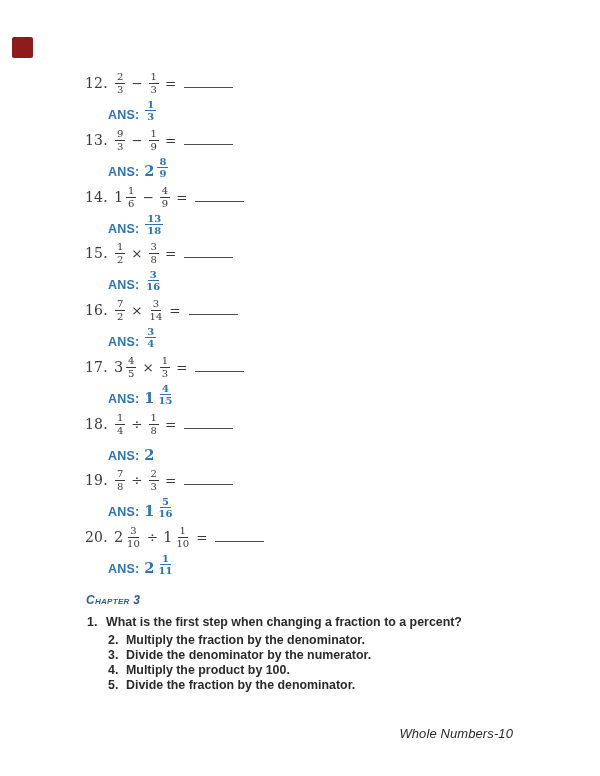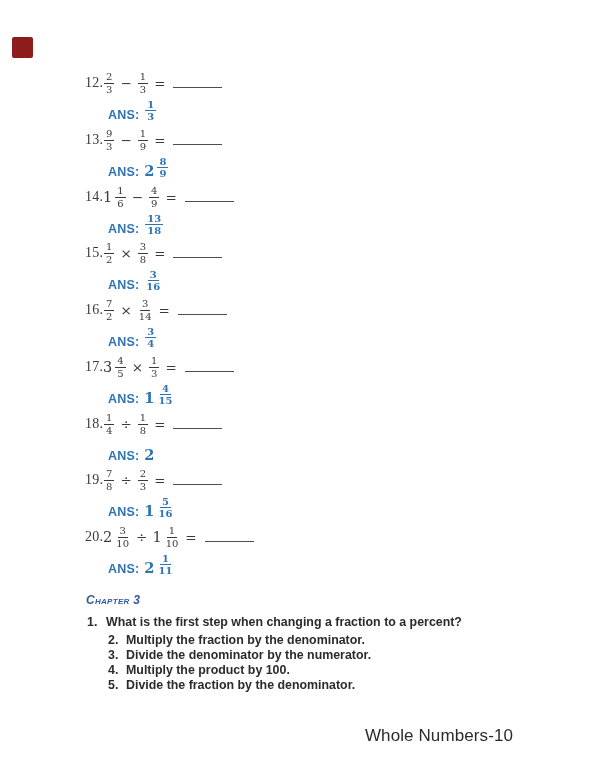--- a/index.html
+++ b/index.html
@@ -10,21 +10,21 @@
   .page{position:absolute;inset:0;background:#fff;}
 
   .corner-mark{position:absolute;left:12px;top:37px;width:21px;height:21px;border-radius:2px;}
 
   
   .problem{position:absolute;left:85px;}
   .expr{
     display:flex;align-items:center;height:26px;
     font-family:"DejaVu Serif",serif;font-size:14px;color:#3a3a3a;
   }
-  .p-num{letter-spacing:0.2px;font-family:Liberation Serif, serif;}
+  .p-num{margin-right:6px;letter-spacing:0.2px;}
   .int{font-size:14.5px;margin:0 2px 0 0;}
   .op{font-size:13.5px;margin:0 5px;}
   .eq{font-size:13.5px;margin:0 5px 0 5px;}
   .frac{
     display:inline-flex;flex-direction:column;align-items:center;
     font-size:10px;line-height:1.12;margin:0 1px;
   }
   .frac .fn{display:block;border-bottom:1px solid currentColor;padding:0 2px;}
   .frac .fd{display:block;padding:0 1px;}
   .blank{
@@ -60,21 +60,21 @@
     font-size:12.4px;font-weight:600;color:#2b2b2b;}
   .q-line{display:flex;line-height:15px;}
   .q-num{width:19px;flex:0 0 19px;}
   .q-options{margin:3px 0 0 21px;}
   .q-option{display:flex;line-height:15.1px;}
   .q-option .o-num{width:18px;flex:0 0 18px;}
 
   
   .footer{
     position:absolute;right:87px;top:726px;
-    font-size:17px;color:#2b2b2b;letter-spacing:0.1px;
+    font-style:italic;font-size:13px;color:#2b2b2b;letter-spacing:0.1px;
   }
 </style>
 </head>
 <body style="--ans-blue: #2e74b5; --title-blue: #40618e; --chapter-blue: #2f5b9e;">
 
 <div class="page">
 
   <div class="corner-mark" style="background: rgb(142, 28, 28);"></div>
 
   <div>

